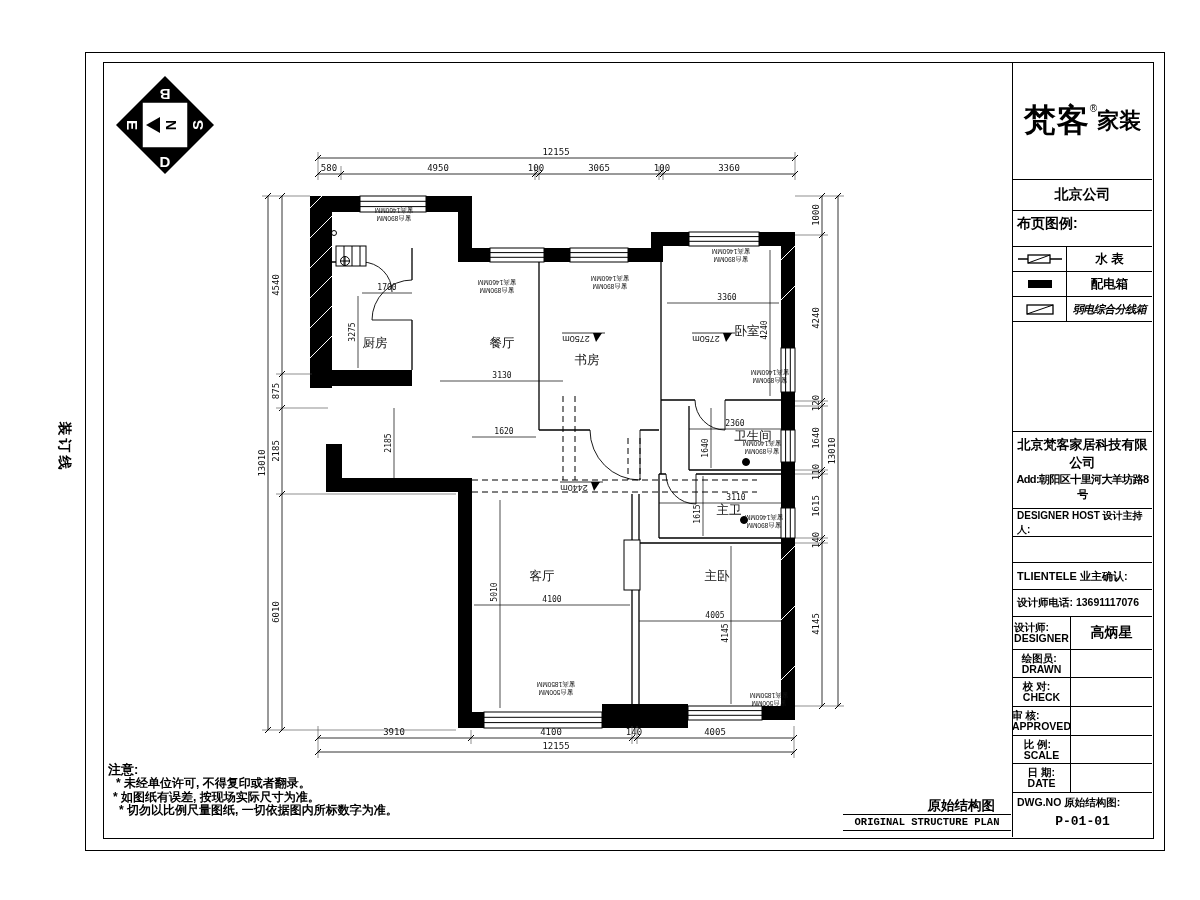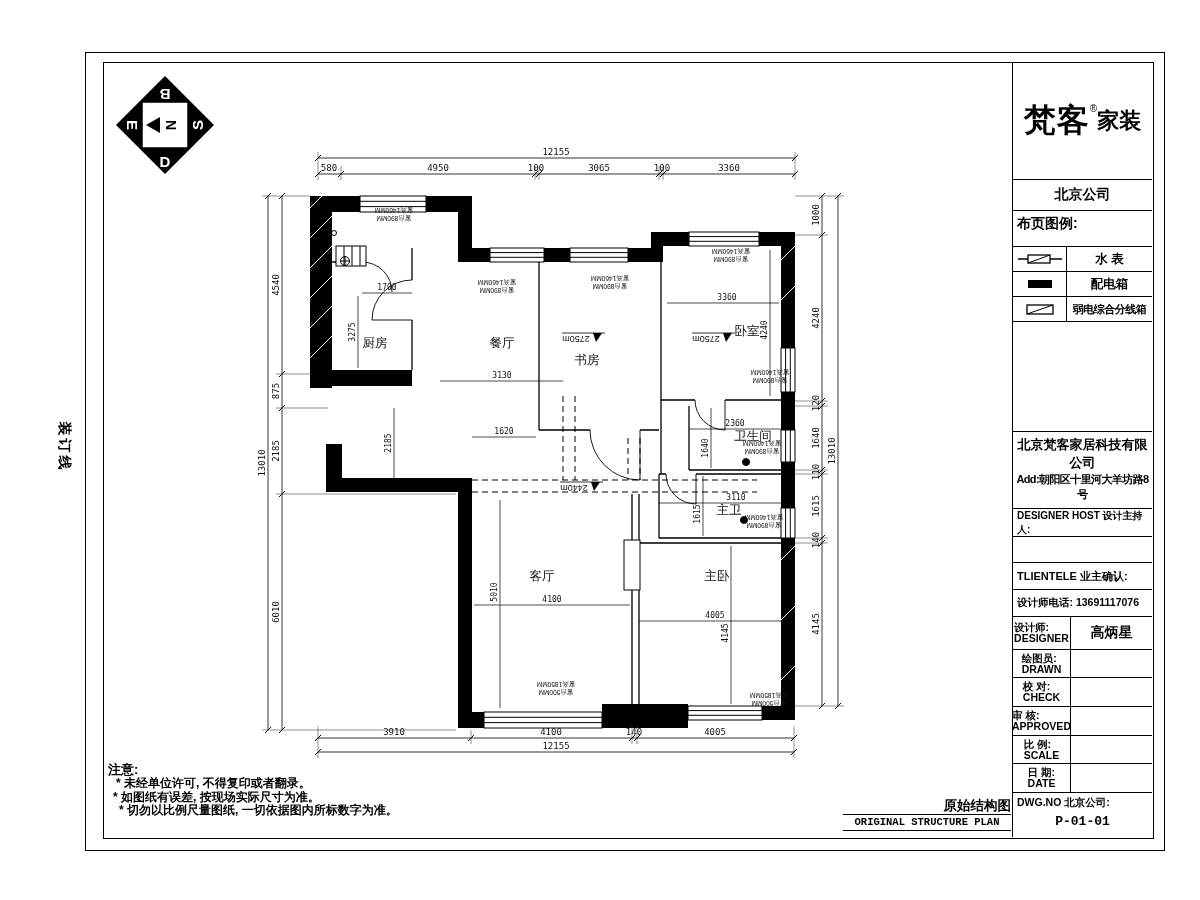--- a/index.html
+++ b/index.html
@@ -22,21 +22,21 @@
   .logo-sub{font-size:22px;font-weight:bold;}
   .tb-center{display:flex;align-items:center;justify-content:center;height:100%;}
   .tb-left{display:flex;align-items:center;height:100%;padding-left:4px;box-sizing:border-box;}
   .small2{font-size:10.5px;font-weight:bold;line-height:11px;}
   
   .notes{left:108px;top:763px;width:640px;font-weight:bold;}
   .notes .t{font-size:13px;line-height:14px;}
   .notes .i{font-size:12px;line-height:13.5px;padding-left:8px;white-space:nowrap;}
   .foot-co{left:455px;top:786px;font-size:13.5px;font-weight:bold;letter-spacing:6px;white-space:nowrap;}
   .dwgtitle{left:843px;top:797px;width:168px;}
-  .dwgtitle .cn{font-size:13.5px;font-weight:bold;text-align:right;padding-right:0;border-bottom:1.5px solid #000;line-height:17px;}
+  .dwgtitle .cn{font-size:13.5px;font-weight:bold;text-align:right;padding-right:16px;border-bottom:1.5px solid #000;line-height:17px;}
   .dwgtitle .en{font-size:10.5px;font-weight:bold;text-align:center;font-family:"Liberation Mono",monospace;border-bottom:1.5px solid #000;line-height:15px;}
   svg text{user-select:none;}
 </style>
 </head>
 <body>
 
 <div class="page">
 
   <div class="abs frame-outer"></div>
   <div class="abs frame-inner"></div>
@@ -297,21 +297,21 @@
       </div>
     </div>
     <div class="tb-row" style="height:25px;">
       <div class="cells">
         <div class="cell-l" style="width:54px;">
           <svg width="28" height="11" viewBox="0 0 28 11">
             <rect x="1" y="1" width="26" height="9" fill="#fff" stroke="#000" stroke-width="1.3"></rect>
             <line x1="1" y1="10" x2="27" y2="1" stroke="#000" stroke-width="1"></line>
           </svg>
         </div>
-        <div class="cell-r" style="font-size:11px;font-weight:bold;letter-spacing:-0.5px;">弱电综合分线箱</div>
+        <div class="cell-r" style="font-size:11px;font-weight:bold;letter-spacing:-0.5px;font-style:italic;">弱电综合分线箱</div>
       </div>
     </div>
     <div class="tb-row" style="height:110px;"></div>
     <div class="tb-row" style="height:77px;">
       <div style="text-align:center;padding-top:4px;">
         <div style="font-size:13px;font-weight:bold;">北京梵客家居科技有限公司</div>
         <div style="font-size:11px;font-weight:bold;letter-spacing:-0.6px;">Add:朝阳区十里河大羊坊路8号</div>
         <div style="font-size:15px;font-weight:bold;margin-top:9px;">东方文创大厦3层</div>
         <div style="font-size:13px;font-weight:bold;font-family:'Liberation Mono',monospace;">Tel: 400-114-6767</div>
       </div>
@@ -368,21 +368,21 @@
     </div>
     <div class="tb-row" style="height:29px;">
       <div class="cells">
         <div class="cell-l" style="width:58px;">
             <div class="small2"><span>日 期:</span><br><span>DATE</span></div>
           </div>
         <div class="cell-r"></div>
       </div>
     </div>
     <div class="tb-row last" style="height:44px;">
-      <div style="font-size:10.5px;font-weight:bold;padding:3px 0 0 4px;">DWG.NO 北京公司:</div>
+      <div style="font-size:10.5px;font-weight:bold;padding:3px 0 0 4px;">DWG.NO 原始结构图:</div>
       <div style="font-size:13px;font-weight:bold;text-align:center;margin-top:4px;font-family:'Liberation Mono',monospace;">P-01-01</div>
     </div>
   </div>
 
   <div class="abs notes">
     <div class="t">注意:</div>
     <div class="i">* 未经单位许可, 不得复印或者翻录。</div>
     <div class="i" style="padding-left:5px;">* 如图纸有误差, 按现场实际尺寸为准。</div>
     <div class="i" style="padding-left:11px;">* 切勿以比例尺量图纸, 一切依据图内所标数字为准。</div>
   </div>

